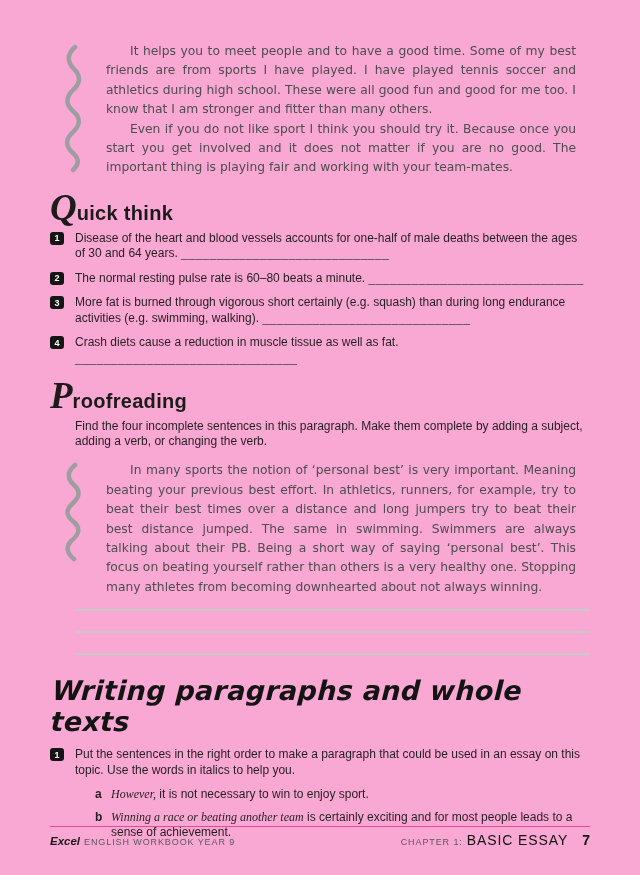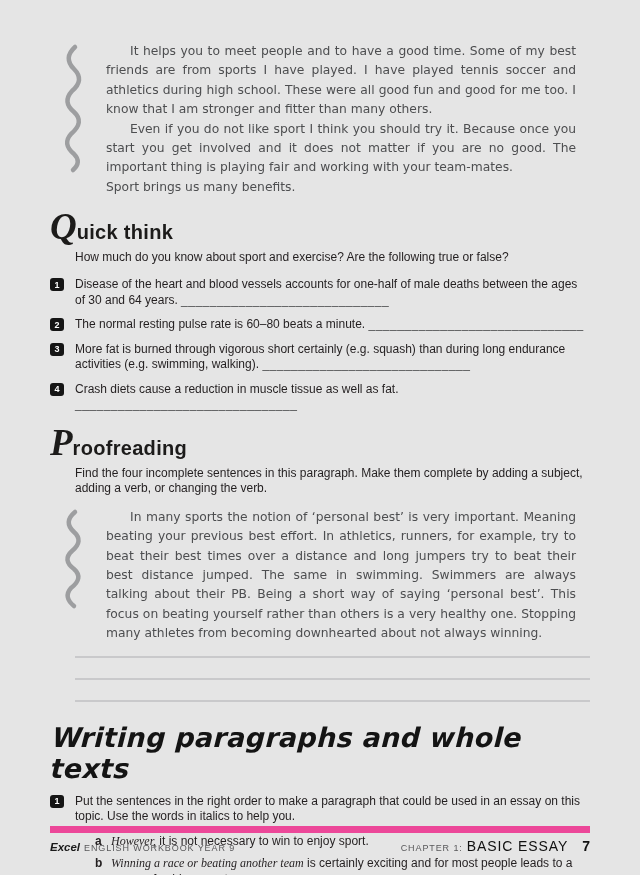--- a/index.html
+++ b/index.html
@@ -1,19 +1,19 @@
 <!DOCTYPE html>
 <html><head>
 <meta charset="utf-8">
 <style>
   html,body{margin:0;padding:0;background:#ffffff;}
   .page{
     position:relative;
     width:640px;height:875px;
-    background:#e5e5e5;
+    background:#f9a8d4;
     font-family:"Liberation Sans", sans-serif;
     color:#231f20;
     box-sizing:border-box;
     padding:42px 50px 0 50px;
     overflow:hidden;
   }
   
   .quote-block{display:flex;align-items:flex-start;}
   .squiggle{flex:0 0 34px;margin-left:8px;}
   .quote-text{
@@ -70,21 +70,21 @@
   }
   
   .letter-list{margin:8px 0 0 45px;}
   .letter-item{display:flex;margin-bottom:7px;}
   .letter-label{flex:0 0 16px;font-weight:bold;font-size:12px;line-height:15.5px;}
   .letter-text{width:485px;font-size:12px;line-height:15.5px;}
   .letter-text i{font-family:Liberation Serif, serif;}
   
   .footer{
     position:absolute;left:50px;right:50px;top:826px;
-    border-top:7px solid #ec4899;
+    border-top:1px solid #ec4899;
     padding-top:5px;
     display:flex;justify-content:space-between;align-items:baseline;
   }
   .footer-left{font-size:9px;letter-spacing:0.9px;color:#58585a;}
   .brand{
     font-family:"Liberation Sans", sans-serif;
     font-weight:bold;font-style:italic;
     font-size:11.5px;letter-spacing:0;color:#1a1a1a;margin-right:4px;
   }
   .footer-right{display:flex;align-items:baseline;}
@@ -97,29 +97,27 @@
 
 <div class="page">
 
   <div class="quote-block">
     <svg class="squiggle" width="34" height="132" viewBox="0 0 34 132">
       <path d="M17 5 Q5 16 16 27 Q27 38 14 49 Q4 60 16 70 Q27 80 13 92 Q4 102 16 112 Q24 120 15 128" fill="none" stroke="#9d9ea0" stroke-width="4.5" stroke-linecap="round"></path>
     </svg>
     <div class="quote-text">
       <p class="indent">It helps you to meet people and to have a good time. Some of my best friends are from sports I have played. I have played tennis soccer and athletics during high school. These were all good fun and good for me too. I know that I am stronger and fitter than many others.</p>
       <p class="indent">Even if you do not like sport I think you should try it. Because once you start you get involved and it does not matter if you are no good. The important thing is playing fair and working with your team-mates.</p>
-      <p>Sport brings us many benefits.</p>
     </div>
   </div>
 
   <div class="section-heading">
     <span class="big-initial">Q</span>
       <span class="heading-rest">uick think</span>
   </div>
-  <div class="section-intro">How much do you know about sport and exercise? Are the following true or false?</div>
 
   <div>
     <div class="num-item">
       <span class="num-badge">1</span>
       <span class="item-text"><span>Disease of the heart and blood vessels accounts for one-half of male deaths between the ages of 30 and 64 years. </span><span class="blank">_____________________________</span></span>
     </div>
     <div class="num-item">
       <span class="num-badge">2</span>
       <span class="item-text"><span>The normal resting pulse rate is 60–80 beats a minute. </span><span class="blank">______________________________</span></span>
     </div>

